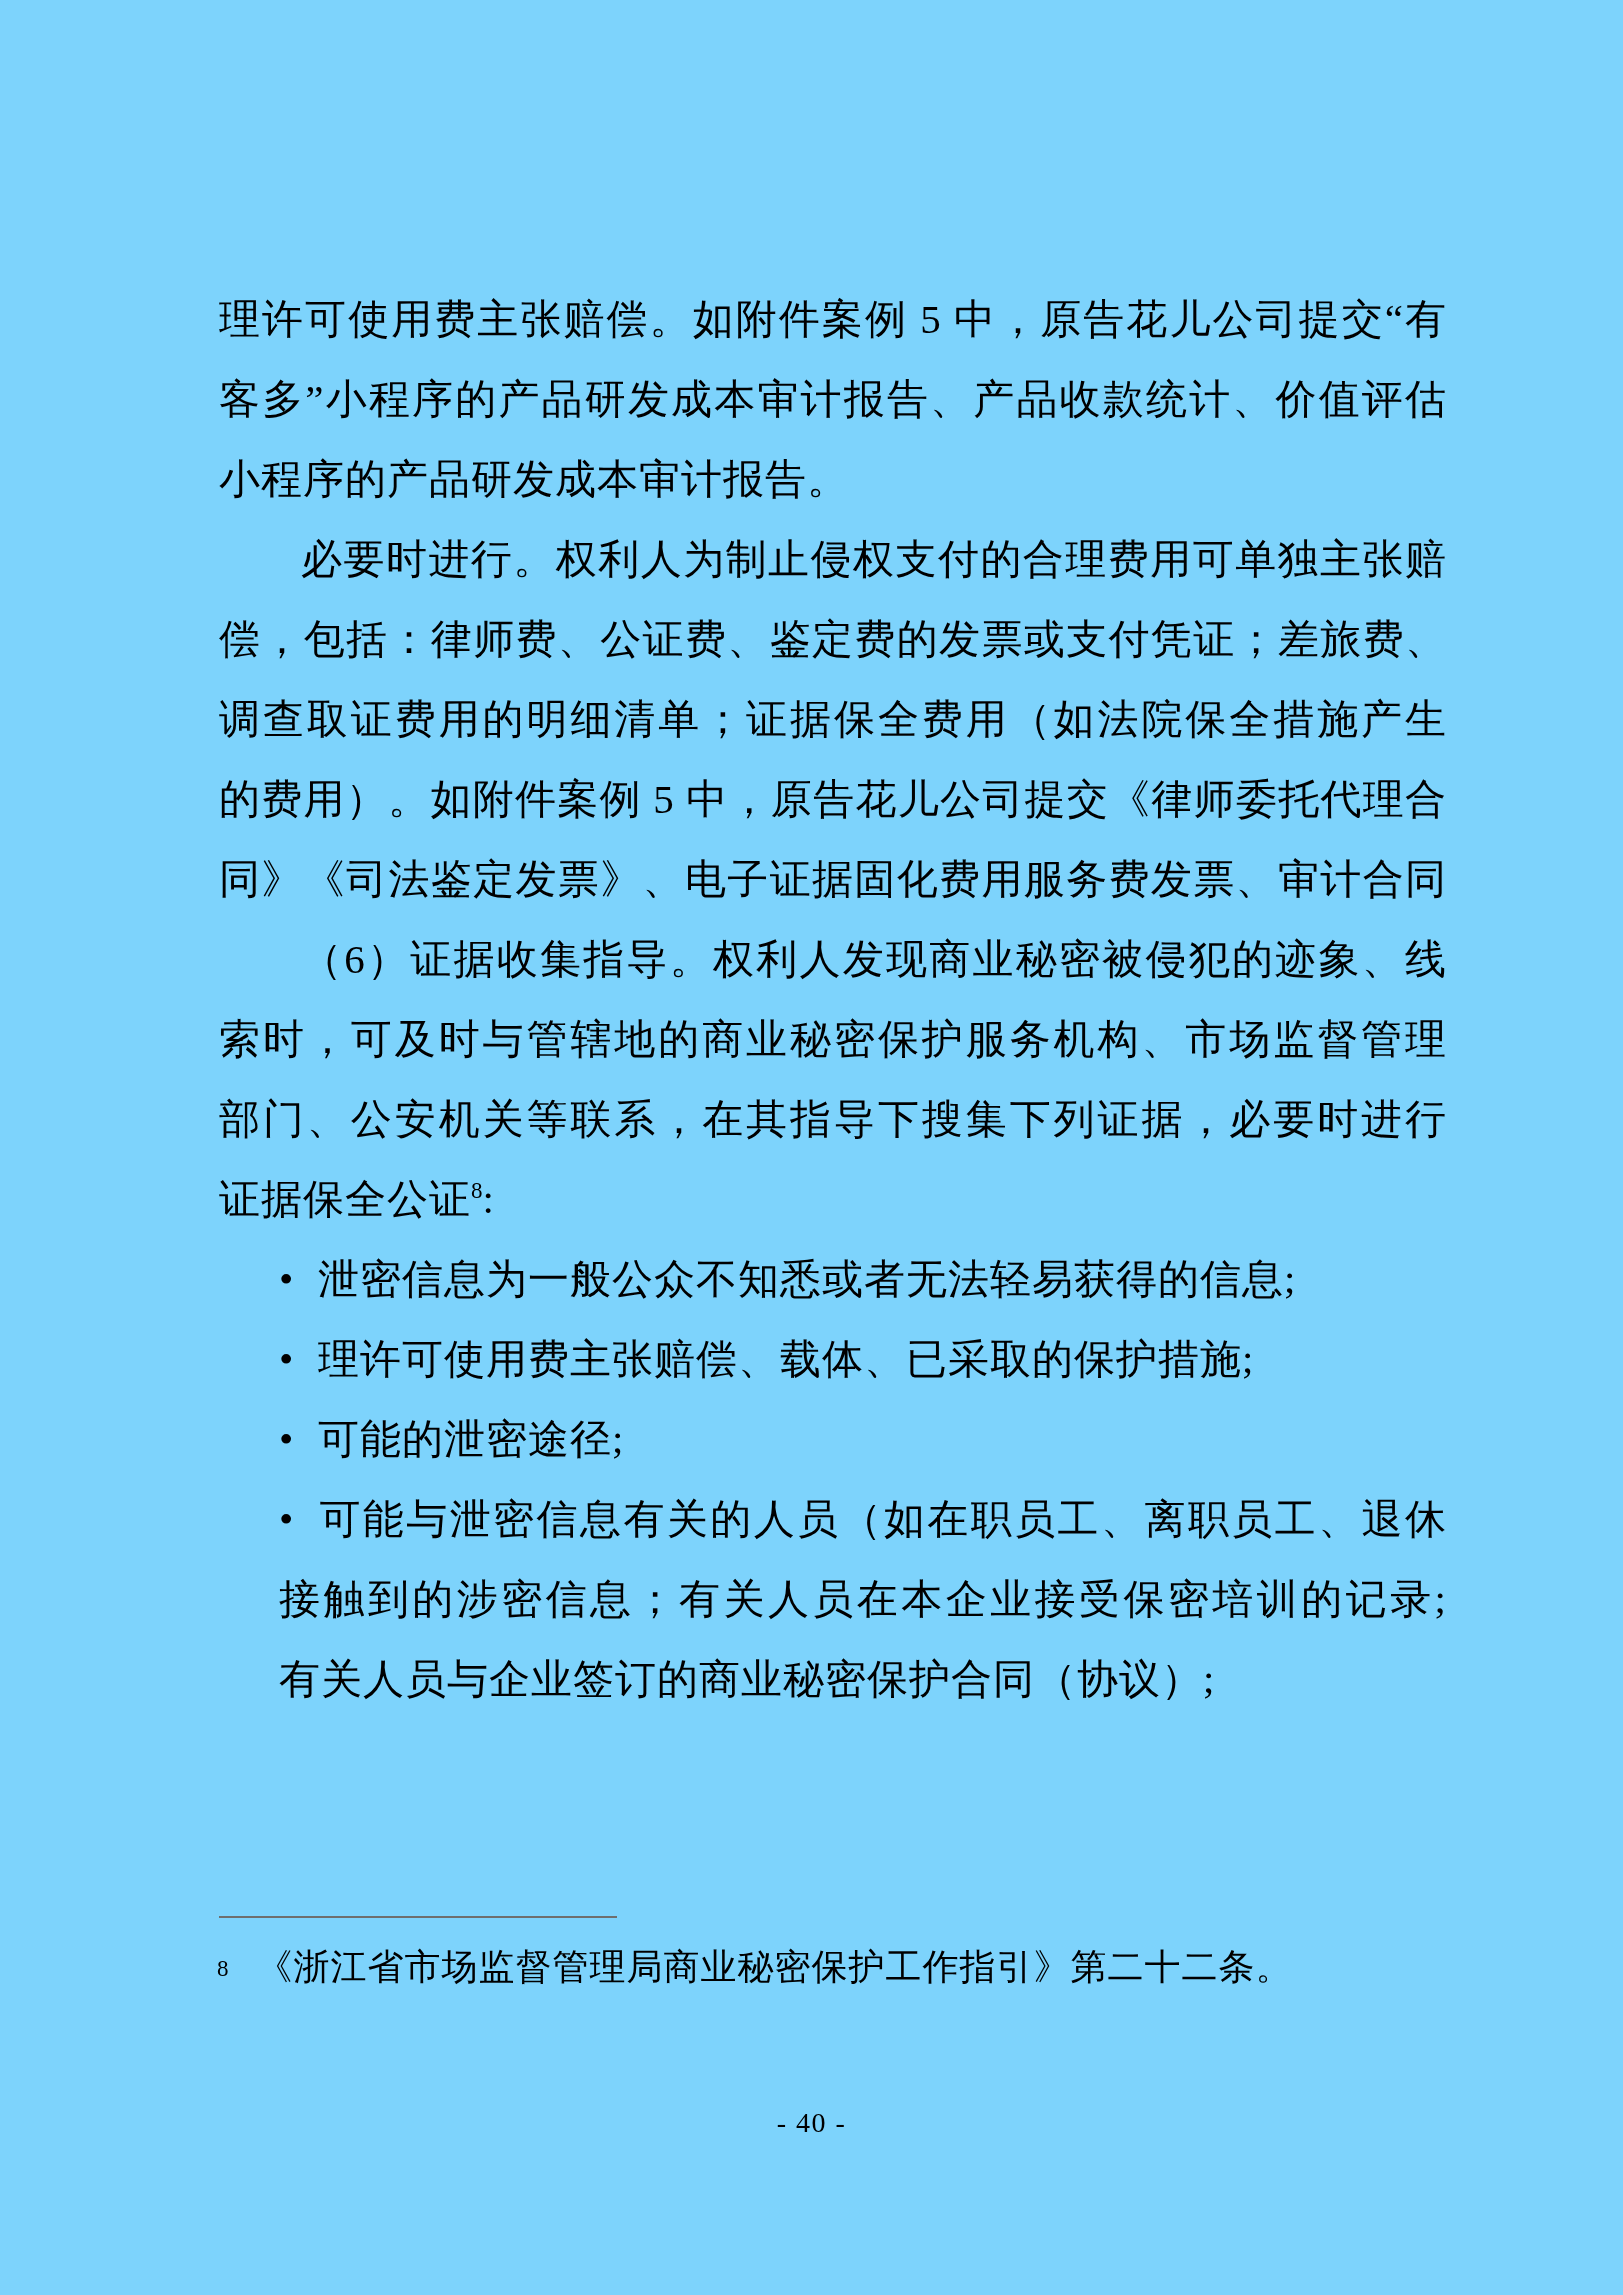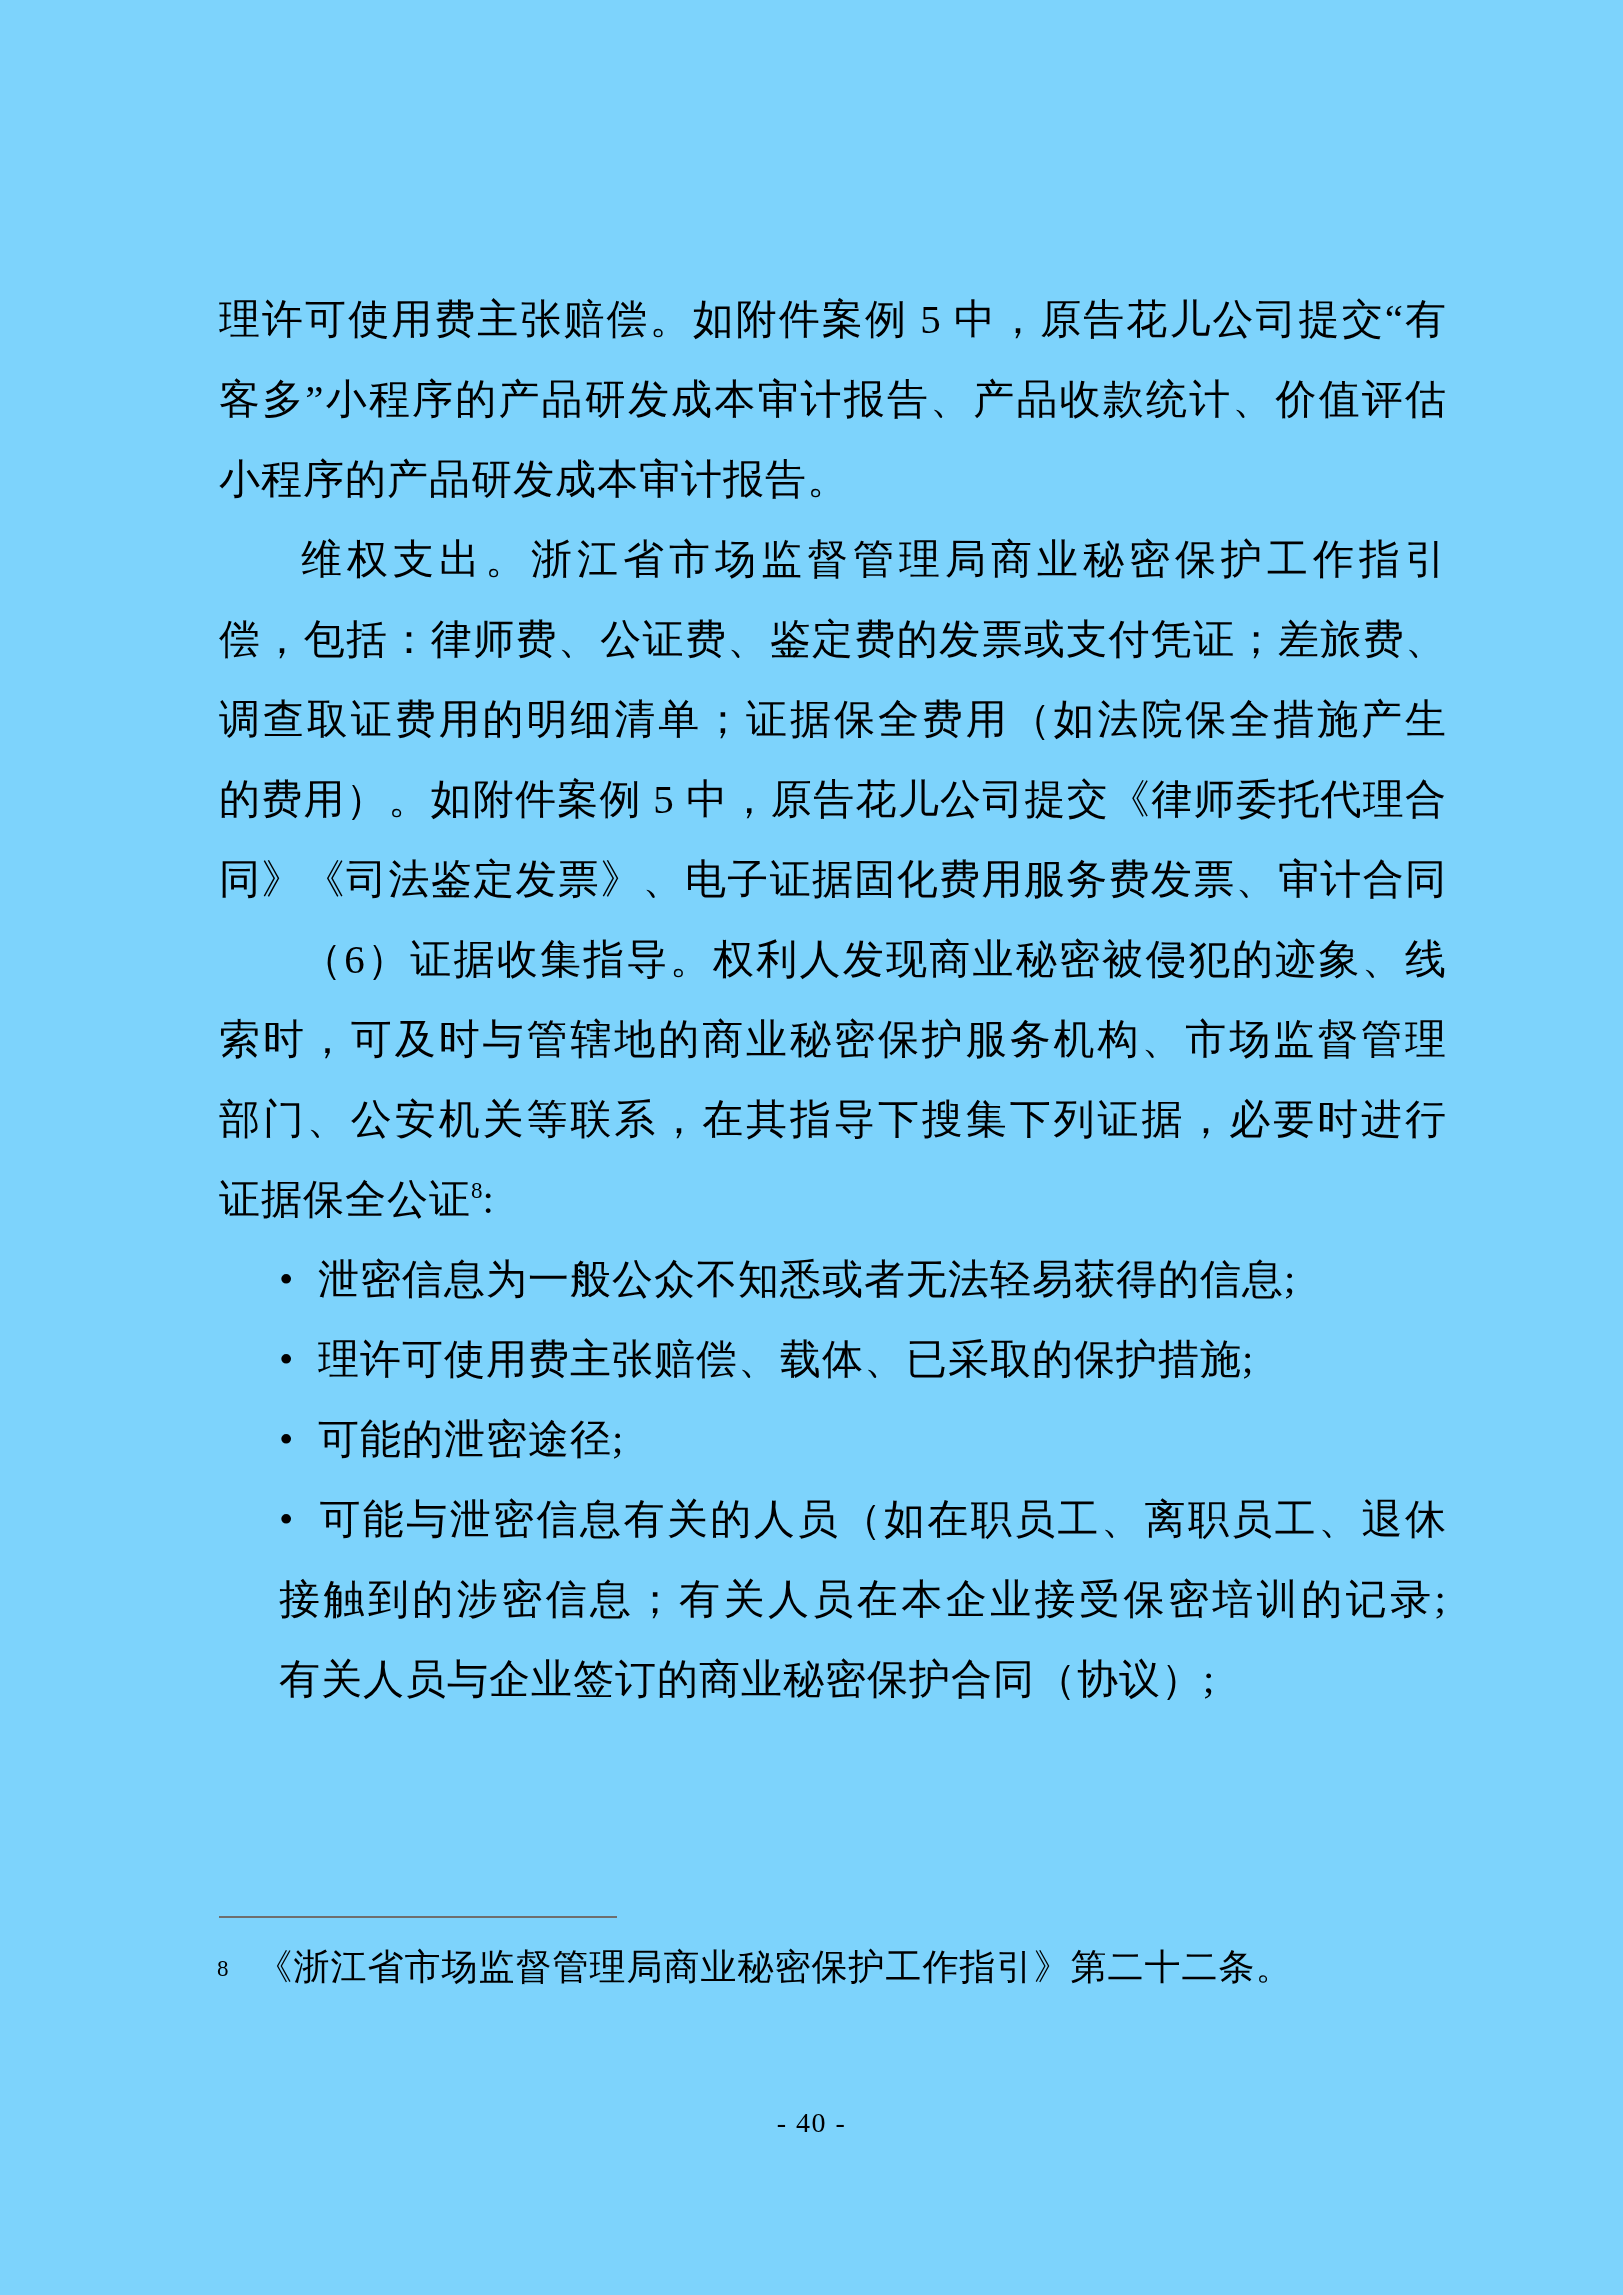--- a/index.html
+++ b/index.html
@@ -69,21 +69,21 @@
 </style>
 </head>
 <body>
 
 <div class="page">
 
   <div class="bodytext">
     <div class="ln j">理许可使用费主张赔偿。如附件案例 5 中，原告花儿公司提交“有</div>
     <div class="ln j">客多”小程序的产品研发成本审计报告、产品收款统计、价值评估</div>
     <div class="ln">小程序的产品研发成本审计报告。</div>
-    <div class="ln ind j">维权支出。浙江省市场监督管理局商业秘密保护工作指引</div>
+    <div class="ln ind j">必要时进行。权利人为制止侵权支付的合理费用可单独主张赔</div>
     <div class="ln j">偿，包括：律师费、公证费、鉴定费的发票或支付凭证；差旅费、</div>
     <div class="ln j">调查取证费用的明细清单；证据保全费用（如法院保全措施产生</div>
     <div class="ln j">的费用）。如附件案例 5 中，原告花儿公司提交《律师委托代理合</div>
     <div class="ln j">同》《司法鉴定发票》、电子证据固化费用服务费发票、审计合同</div>
     <div class="ln ind j">（6）证据收集指导。权利人发现商业秘密被侵犯的迹象、线</div>
     <div class="ln j">索时，可及时与管辖地的商业秘密保护服务机构、市场监督管理</div>
     <div class="ln j">部门、公安机关等联系，在其指导下搜集下列证据，必要时进行</div>
 
     <div class="ln"><span>证据保全公证</span><sup>8</sup><span>:</span></div>
 

